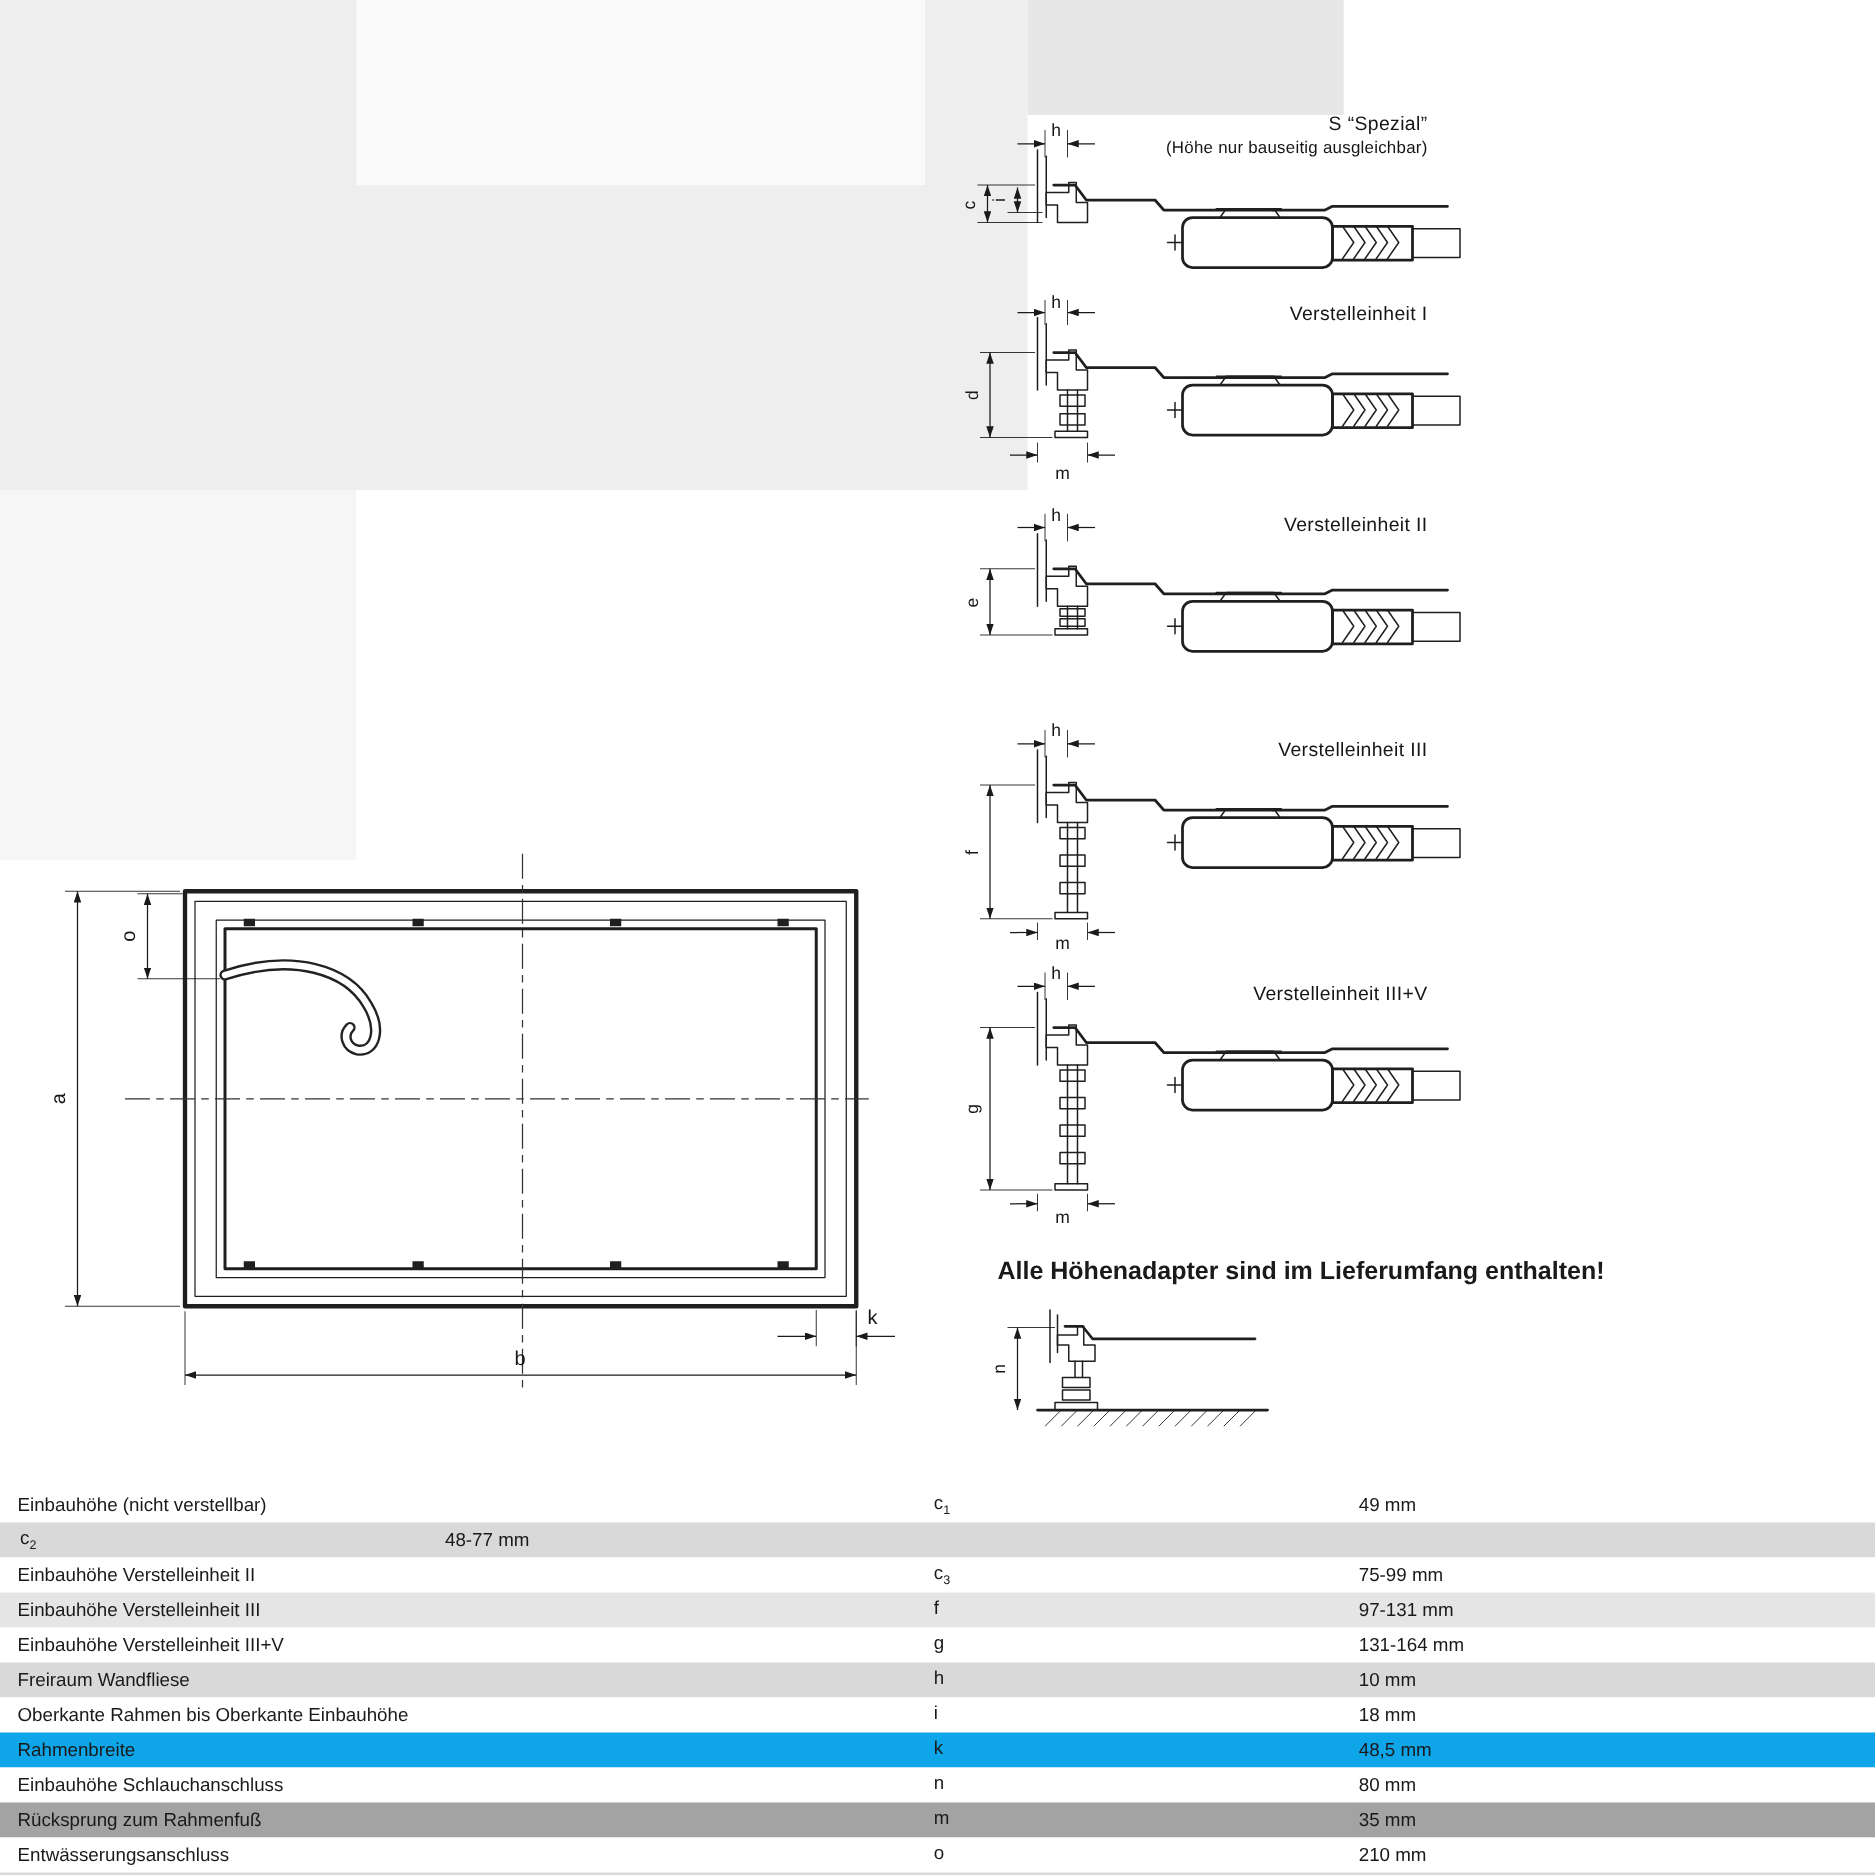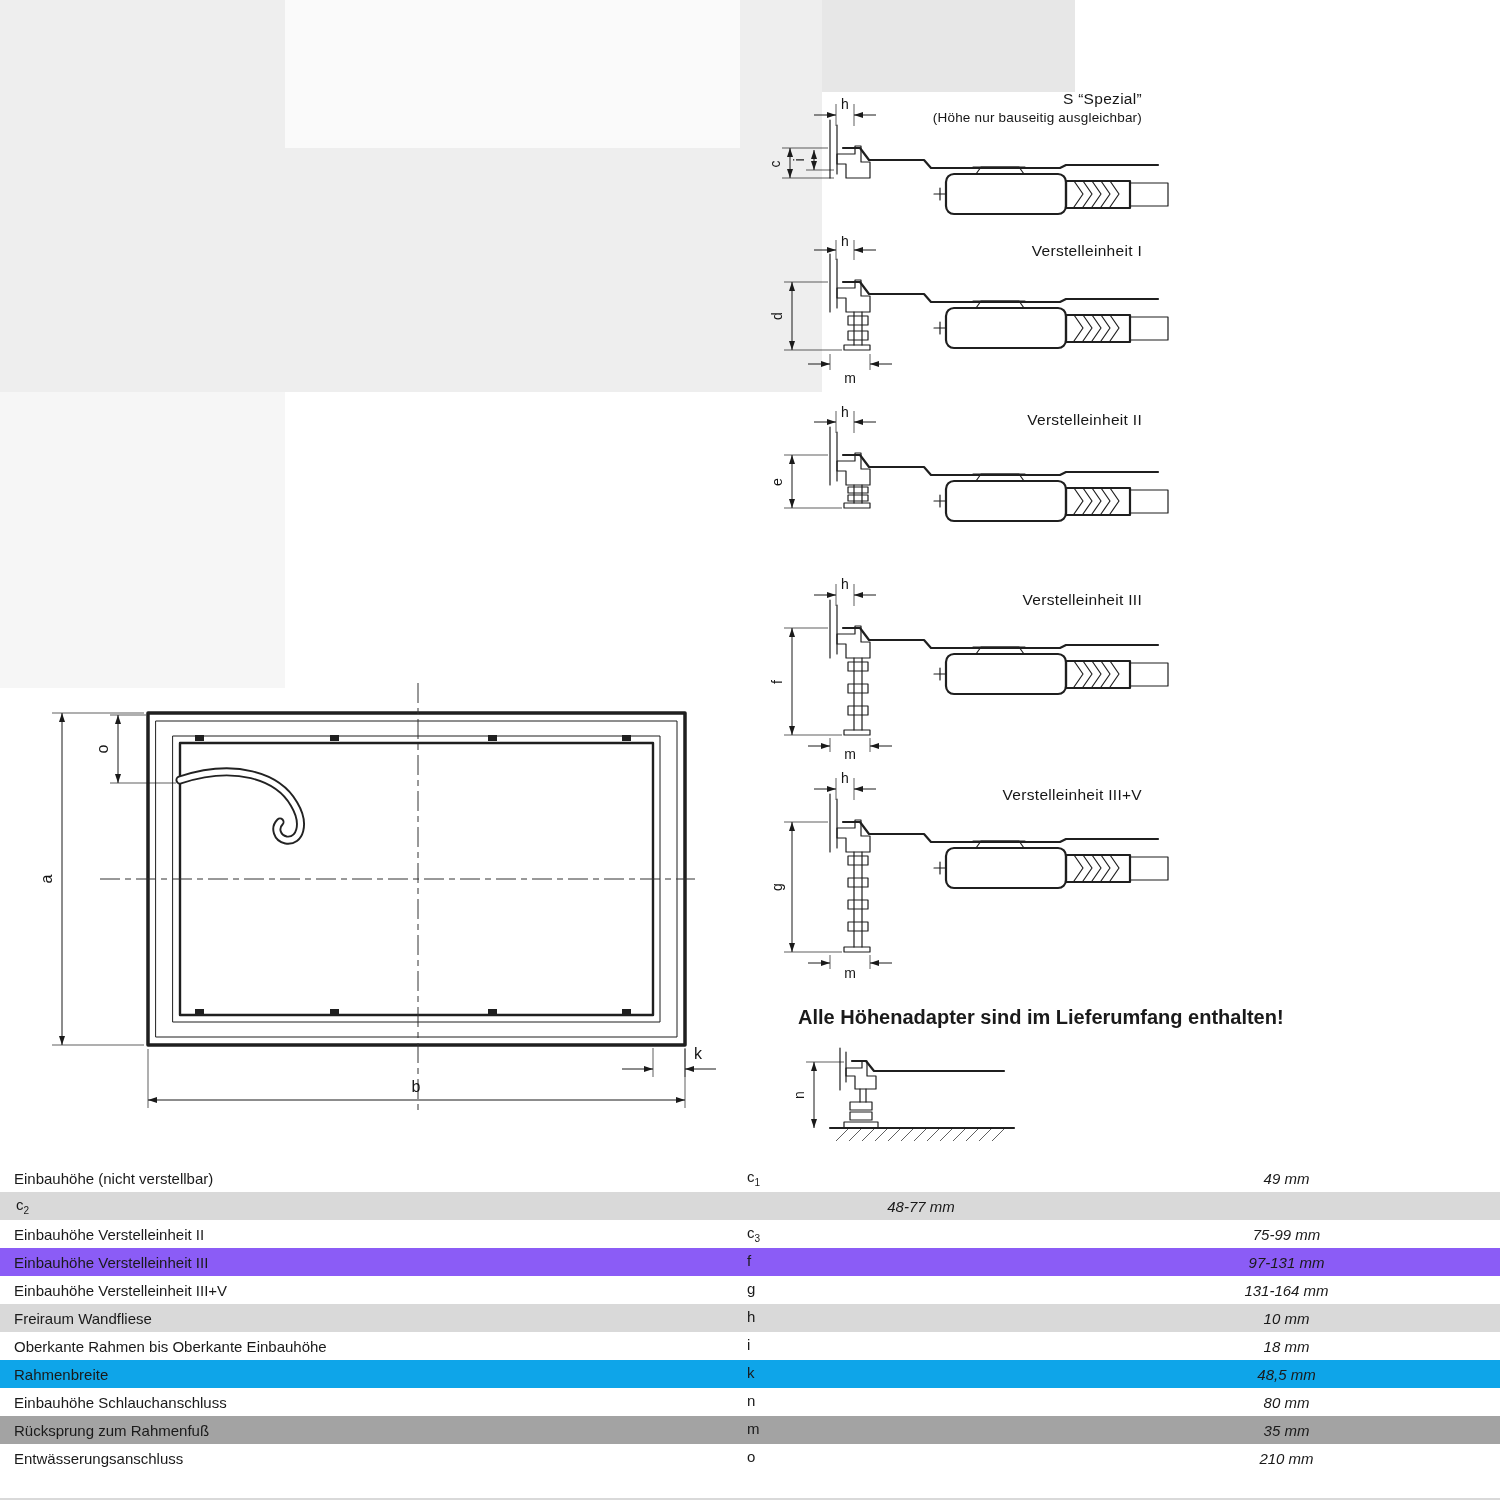--- a/index.html
+++ b/index.html
@@ -19,27 +19,27 @@
   .dim { fill:none; stroke:#1a1a1a; stroke-width:1; }
   .ext { fill:none; stroke:#1a1a1a; stroke-width:.7; }
   .cl  { fill:none; stroke:#333; stroke-width:1; stroke-dasharray:20 5 6 5; }
   .clip{ fill:#1f1f1f; }
   .hoseO { fill:none; stroke:#222; stroke-width:9; stroke-linecap:round; }
   .hoseI { fill:none; stroke:#fff; stroke-width:5.2; stroke-linecap:round; }
   .note {
     position:absolute; left:798px; top:1006px; width:720px;
     font-size:20px; font-weight:bold;
   }
-  .spec-table { position:absolute; left:0; top:1164px; width:1500px; }
+  .spec-table { position:absolute; left:0; top:1190px; width:1500px; }
   .trow { display:flex; height:28px; align-items:center; font-size:15px; background:#fff; }
   .trow.alt { background:#d9d9d9; }
   .c-label { flex:0 0 731px; padding-left:14px; white-space:nowrap; }
   .c-sym   { flex:0 0 340px;margin-left:16px; }
   .c-sym sub { font-size:10px; }
-  .c-val   { flex:1; text-align:center; padding-right:14px; white-space:nowrap;font-style:italic; }
+  .c-val   { flex:1; text-align:left; padding-right:14px; white-space:nowrap; }
   .bottom-strip { position:absolute; left:0; top:1498px; width:1500px; height:12px; background:#d9d9d9; }
 </style>
 </head>
 <body>
 
 <div class="shade" style="left:0;top:0;width:822px;height:392px;background:#eeeeee;"></div>
 <div class="shade" style="left:285px;top:0;width:455px;height:148px;background:#fafafa;"></div>
 <div class="shade" style="left:822px;top:0;width:253px;height:92px;background:#e7e7e7;"></div>
 <div class="shade" style="left:0;top:392px;width:285px;height:296px;background:#f6f6f6;"></div>
 
@@ -275,21 +275,21 @@
   </div>
   <div class="trow alt" style="background: rgb(217, 217, 217);">
     <div class="c-sym"><span>c</span><sub>2</sub></div>
     <div class="c-val">48-77 mm</div>
   </div>
   <div class="trow">
     <div class="c-label">Einbauhöhe Verstelleinheit II</div>
     <div class="c-sym"><span>c</span><sub>3</sub></div>
     <div class="c-val">75-99 mm</div>
   </div>
-  <div class="trow alt" style="background: #8b5cf6;">
+  <div class="trow alt" style="background: #e5e5e5;">
     <div class="c-label">Einbauhöhe Verstelleinheit III</div>
     <div class="c-sym"><span>f</span><sub></sub></div>
     <div class="c-val">97-131 mm</div>
   </div>
   <div class="trow">
     <div class="c-label">Einbauhöhe Verstelleinheit III+V</div>
     <div class="c-sym"><span>g</span><sub></sub></div>
     <div class="c-val">131-164 mm</div>
   </div>
   <div class="trow alt" style="background: rgb(217, 217, 217);">

